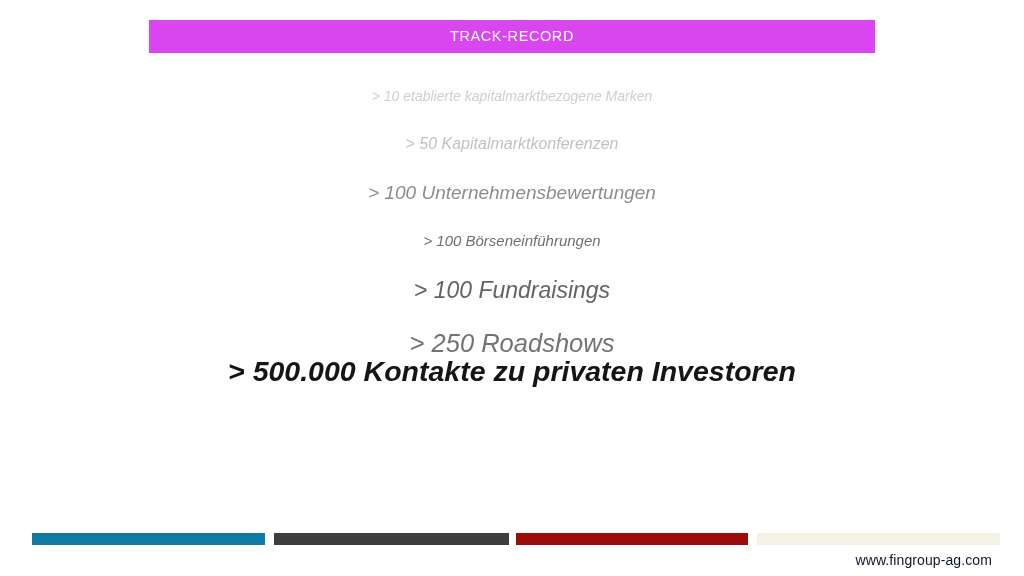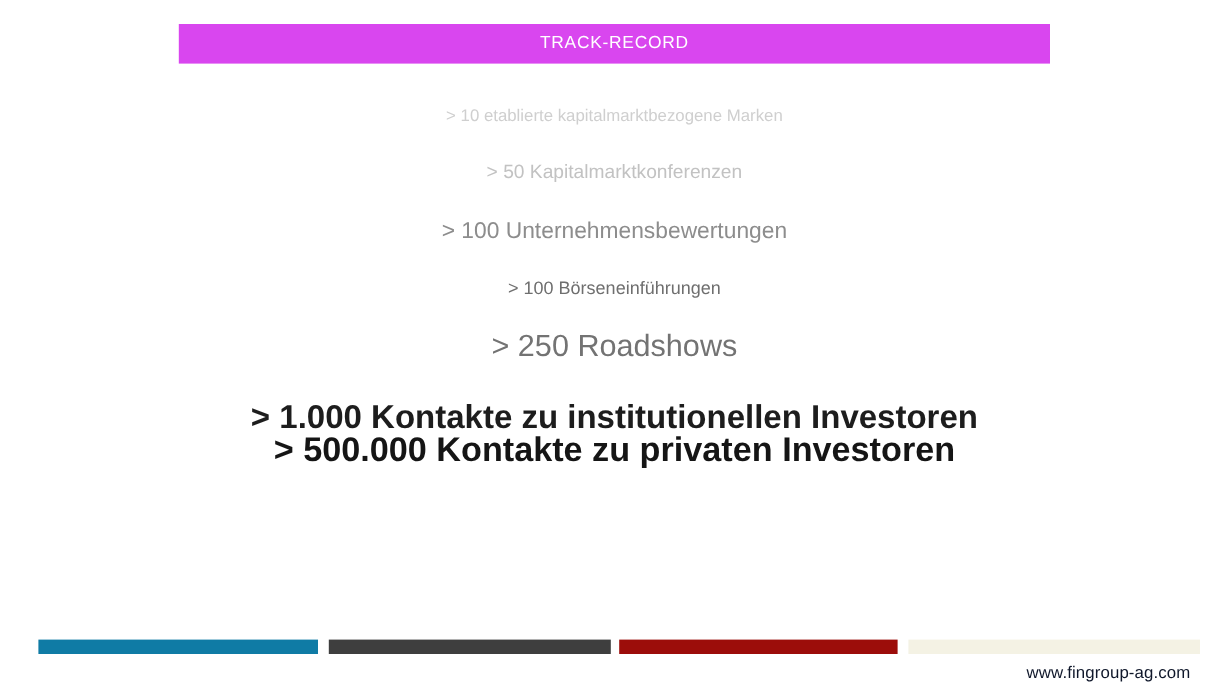--- a/index.html
+++ b/index.html
@@ -49,20 +49,21 @@
   .list {
     position: absolute;
     left: 0;
     top: 72px;
     width: 1024px;
     height: 440px;
     display: flex;
     flex-direction: column;
     align-items: center;
     justify-content: flex-start;
+    font-style: italic;
   }
   .list-line {
     width: 100%;
     text-align: center;
     white-space: nowrap;
     line-height: 1;
   }
 
   
   .ln1 { font-size: 14px;   color: #cfcfcf; font-weight: 400; margin-top: 17px; }
@@ -111,22 +112,22 @@
 
   <div class="title-bar">
     <span class="title-text">TRACK-RECORD</span>
   </div>
 
   <div class="list">
     <div class="list-line ln1">&gt; 10 etablierte kapitalmarktbezogene Marken</div>
     <div class="list-line ln2">&gt; 50 Kapitalmarktkonferenzen</div>
     <div class="list-line ln3">&gt; 100 Unternehmensbewertungen</div>
     <div class="list-line ln4">&gt; 100 Börseneinführungen</div>
+    <div class="list-line ln5">&gt; 100 Fundraisings</div>
     <div class="list-line ln6">&gt; 250 Roadshows</div>
-    <div class="list-line ln7">&gt; 1.000 Kontakte zu institutionellen Investoren</div>
     <div class="list-line ln8">&gt; 500.000 Kontakte zu privaten Investoren</div>
   </div>
 
   <div class="footer-bars">
     <div class="bar bar-blue"></div>
     <div class="bar bar-dark"></div>
     <div class="bar bar-red"></div>
     <div class="bar bar-cream"></div>
   </div>
 

